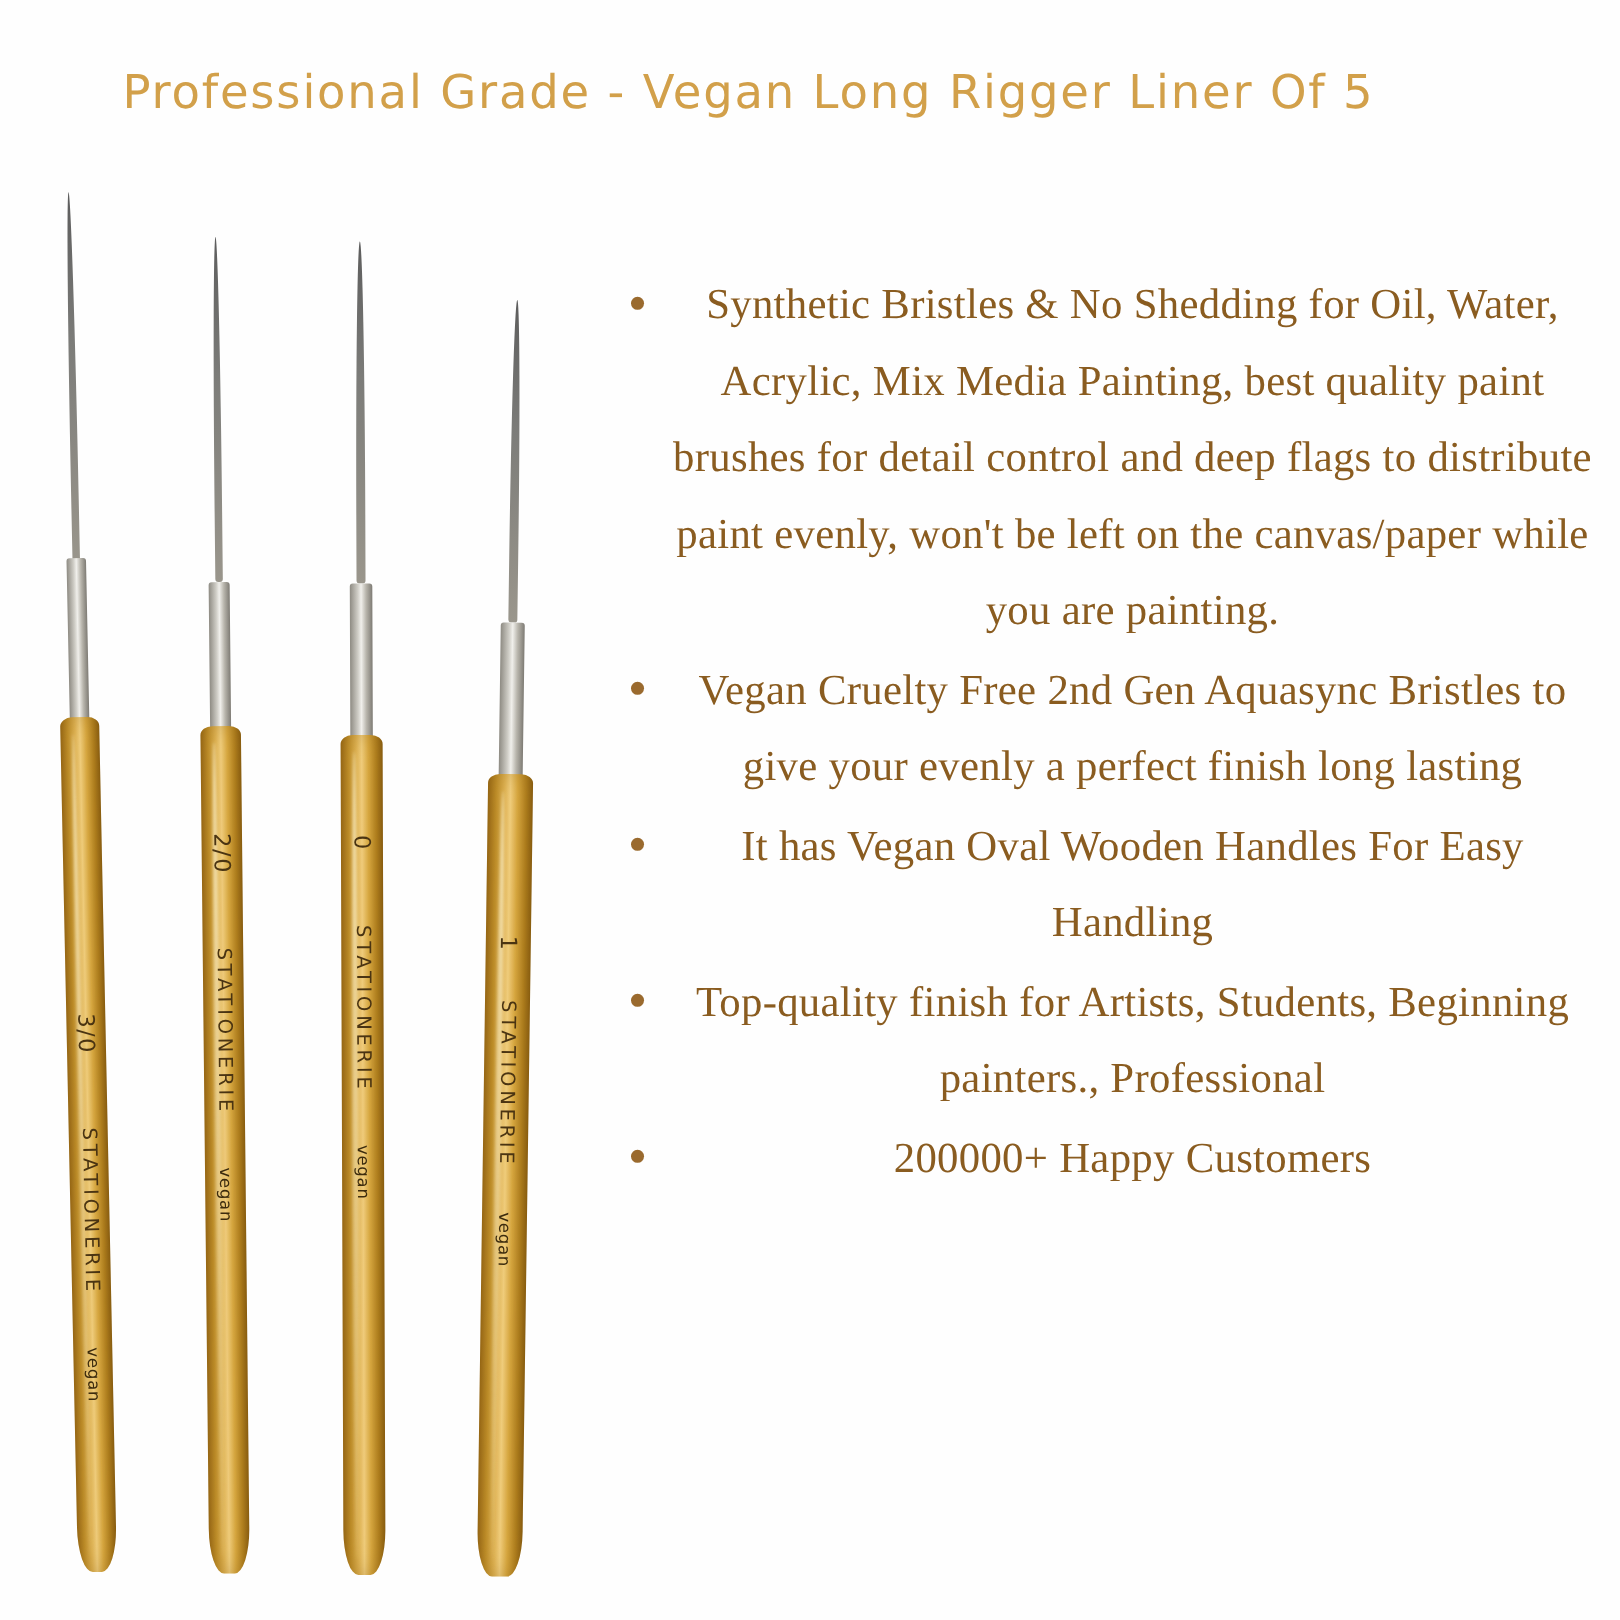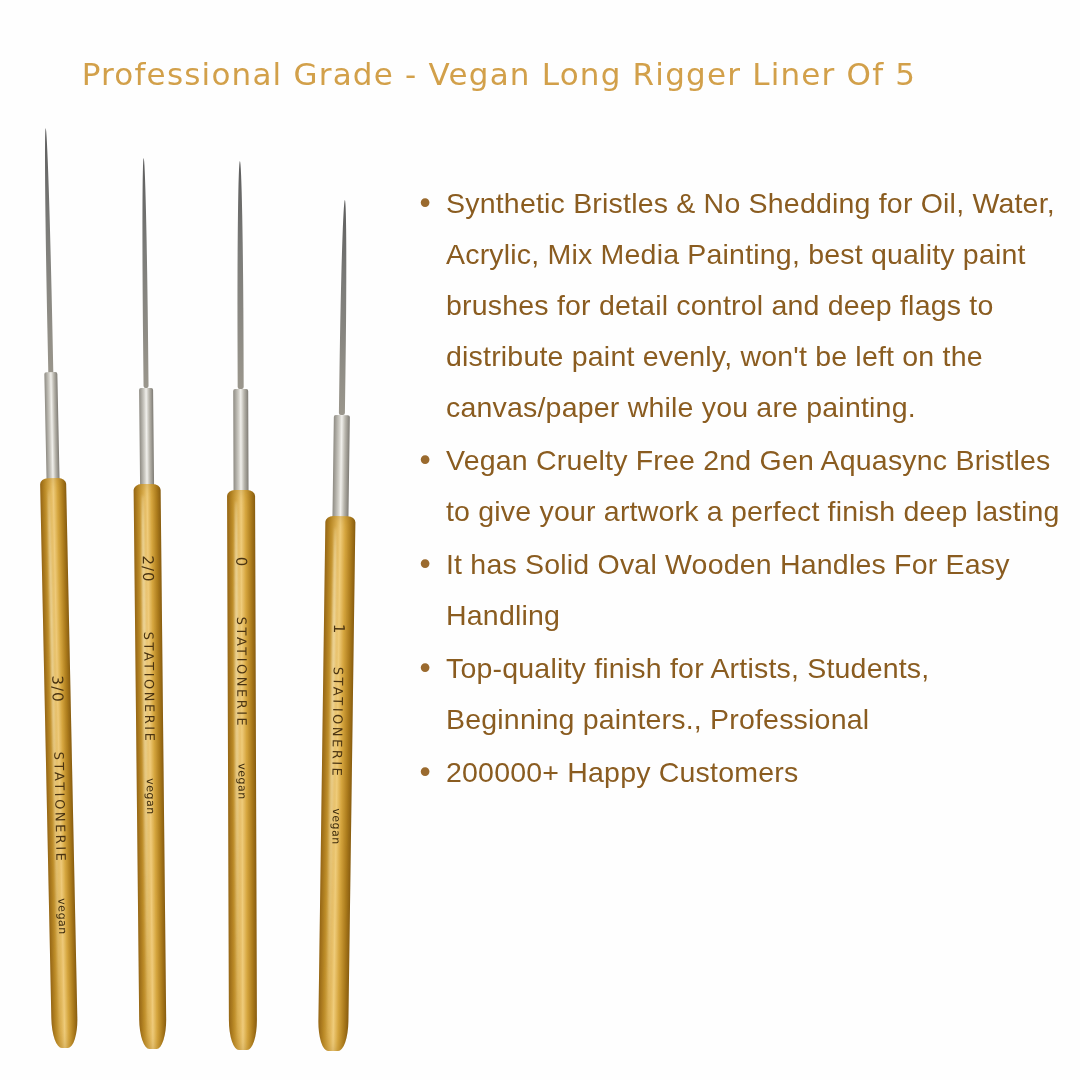--- a/index.html
+++ b/index.html
@@ -16,21 +16,21 @@
   .page {
     position: relative;
     width: 1080px;
     height: 1080px;
     background: #fefefe;
   }
 
   
   .heading {
     position: absolute;
-    top: 56px;
+    top: 44px;
     left: 0;
     width: 998px;
     text-align: center;
     font-family: "DejaVu Sans", sans-serif;
     font-size: 31px;
     letter-spacing: 1.2px;
     color: #d2a04a;
     font-weight: 400;
     white-space: nowrap;
   }
@@ -121,25 +121,25 @@
   .bullet {
     flex: 0 0 auto;
     width: 42px;
     text-align: center;
     color: #9a6a2e;
     font-size: 30px;
     line-height: 52px;
   }
   .feature-text {
     flex: 1 1 auto;
-    text-align: left;
+    text-align: center;
     color: #8a5c20;
     font-size: 28.5px;
     line-height: 51px;
-    font-family: Liberation Sans, sans-serif;
+    font-family: Liberation Serif, serif;
     letter-spacing: 0.2px;
   }
 </style>
 </head>
 <body>
 
 <div class="page">
 
   <div class="heading">Professional Grade - Vegan Long Rigger Liner Of 5</div>
 
@@ -193,26 +193,26 @@
 
   <div class="features">
 
     <div class="feature-item">
       <div class="bullet">•</div>
       <div class="feature-text">Synthetic Bristles &amp; No Shedding for Oil, Water, Acrylic, Mix Media Painting, best quality paint brushes for detail control and deep flags to distribute paint evenly, won't be left on the canvas/paper while you are painting.</div>
     </div>
 
     <div class="feature-item">
       <div class="bullet">•</div>
-      <div class="feature-text">Vegan Cruelty Free 2nd Gen Aquasync Bristles to give your artwork a perfect finish deep lasting</div>
-    </div>
-
-    <div class="feature-item">
-      <div class="bullet">•</div>
-      <div class="feature-text">It has Solid Oval Wooden Handles For Easy Handling</div>
+      <div class="feature-text">Vegan Cruelty Free 2nd Gen Aquasync Bristles to give your evenly a perfect finish long lasting</div>
+    </div>
+
+    <div class="feature-item">
+      <div class="bullet">•</div>
+      <div class="feature-text">It has Vegan Oval Wooden Handles For Easy Handling</div>
     </div>
 
     <div class="feature-item">
       <div class="bullet">•</div>
       <div class="feature-text">Top-quality finish for Artists, Students, Beginning painters., Professional</div>
     </div>
 
     <div class="feature-item">
       <div class="bullet">•</div>
       <div class="feature-text">200000+ Happy Customers</div>

